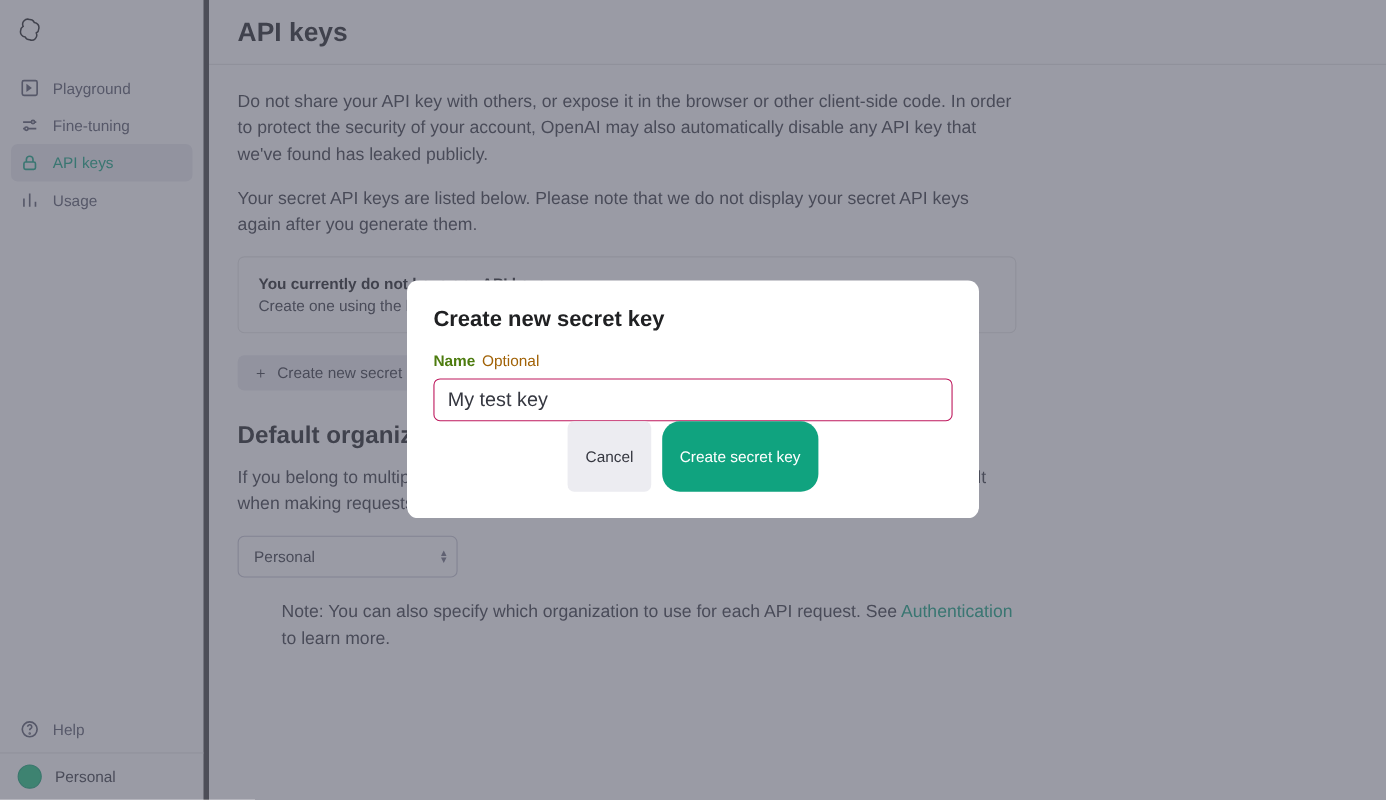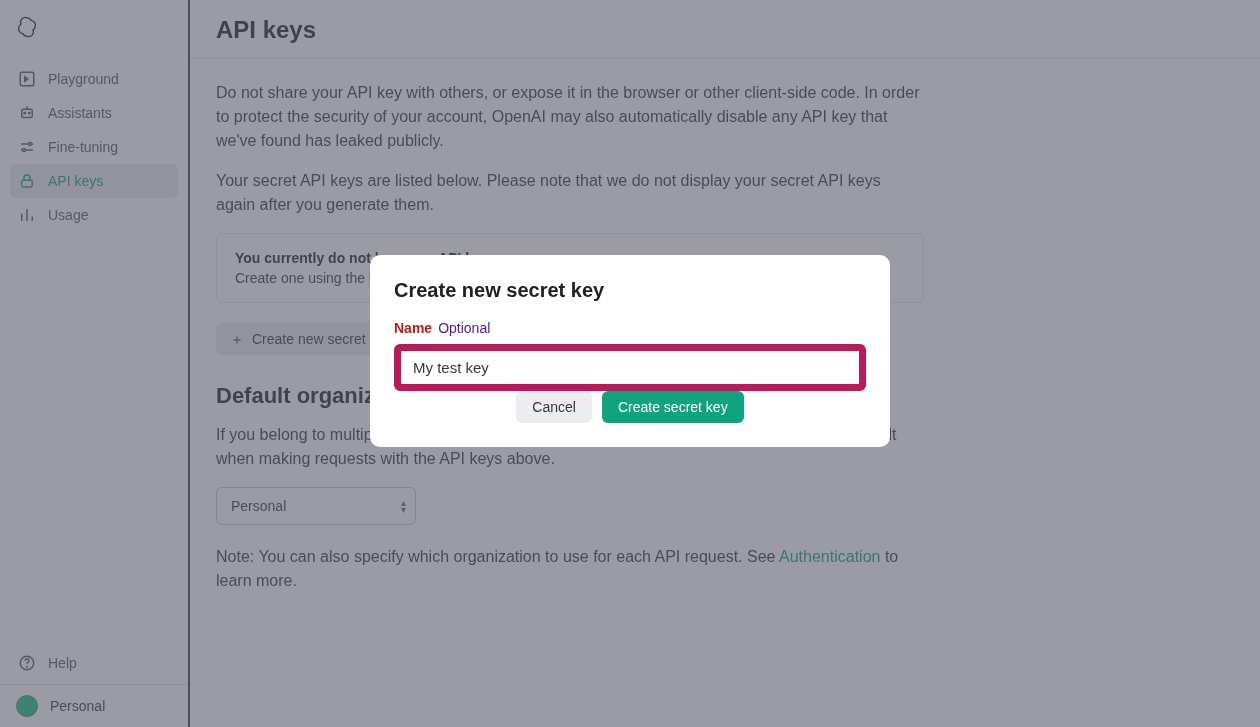--- a/index.html
+++ b/index.html
@@ -12,21 +12,21 @@
       background: #fff;
       color: #353740;
       display: flex;
       height: 727px;
       width: 1260px;
       overflow: hidden;
       position: relative;
     }
     .sidebar {
       width: 190px;
-      border-right: 2px solid #404040;
+      border-right: 5px solid #404040;
       display: flex;
       flex-direction: column;
       padding-top: 12px;
     }
     .logo {
       padding: 4px 16px 20px 16px;
     }
     .logo svg {
       width: 22px;
       height: 22px;
@@ -167,20 +167,21 @@
       color: #6e6e80;
       font-size: 10px;
       display: flex;
       flex-direction: column;
       line-height: 0.7;
     }
     .note {
       font-size: 13px;
       color: #6e6e80;
       margin-top: 20px;
+      margin-left: 40px;
     }
     .note a {
       color: #10a37f;
       text-decoration: none;
     }
     
     .overlay {
       position: absolute;
       inset: 0;
       background: rgba(86, 88, 105, 0.6);
@@ -202,31 +203,31 @@
       margin-bottom: 18px;
     }
     .field-labels {
       display: flex;
       gap: 6px;
       font-size: 14px;
       margin-bottom: 8px;
     }
     .field-labels .lbl {
       font-weight: 600;
-      color: #b91c1c;
+      color: #4d7c0f;
     }
     .field-labels .opt {
-      color: #4c1d95;
+      color: #a16207;
     }
     .text-input {
       width: 100%;
-      border: 7px solid #be185d;
+      border: 1px solid #be185d;
       border-radius: 6px;
       padding: 8px 12px;
-      font-size: 15px;
+      font-size: 18px;
       color: #353740;
       outline: none;
     }
     .modal-actions {
       display: flex;
       justify-content: center;
       gap: 10px;
     }
     .btn-cancel {
       background: #ececf1;
@@ -235,22 +236,22 @@
       border-radius: 6px;
       padding: 8px 16px;
       font-size: 14px;
       cursor: pointer;
       font-weight: 500;
     }
     .btn-primary {
       background: #10a37f;
       color: #fff;
       border: none;
-      border-radius: 6px;
-      padding: 8px 16px;
+      border-radius: 16px;
+      padding: 24px 16px;
       font-size: 14px;
       cursor: pointer;
       font-weight: 500;
     }
   </style>
 </head>
 <body>
 
 <aside class="sidebar">
   <div class="logo">
@@ -261,31 +262,20 @@
   </div>
   <nav class="nav">
     <div class="nav-item">
       <span class="icon">
           <svg viewBox="0 0 24 24" fill="none" stroke="currentColor" stroke-width="2">
             <rect x="3" y="3" width="18" height="18" rx="2"></rect>
             <path d="M9 9l4 3-4 3z" fill="currentColor"></path>
           </svg>
         </span>
       <span>Playground</span>
-    </div>
-    <div class="nav-item">
-      <span class="icon">
-          <svg viewBox="0 0 24 24" fill="none" stroke="currentColor" stroke-width="2">
-            <rect x="5" y="7" width="14" height="11" rx="2"></rect>
-            <circle cx="9" cy="12" r="1" fill="currentColor"></circle>
-            <circle cx="15" cy="12" r="1" fill="currentColor"></circle>
-            <path d="M12 3v4"></path>
-          </svg>
-        </span>
-      <span>Assistants</span>
     </div>
     <div class="nav-item">
       <span class="icon">
           <svg viewBox="0 0 24 24" fill="none" stroke="currentColor" stroke-width="2">
             <path d="M4 8h10M18 8h2M4 16h2M10 16h10"></path>
             <circle cx="16" cy="8" r="2"></circle>
             <circle cx="8" cy="16" r="2"></circle>
           </svg>
         </span>
       <span>Fine-tuning</span>

